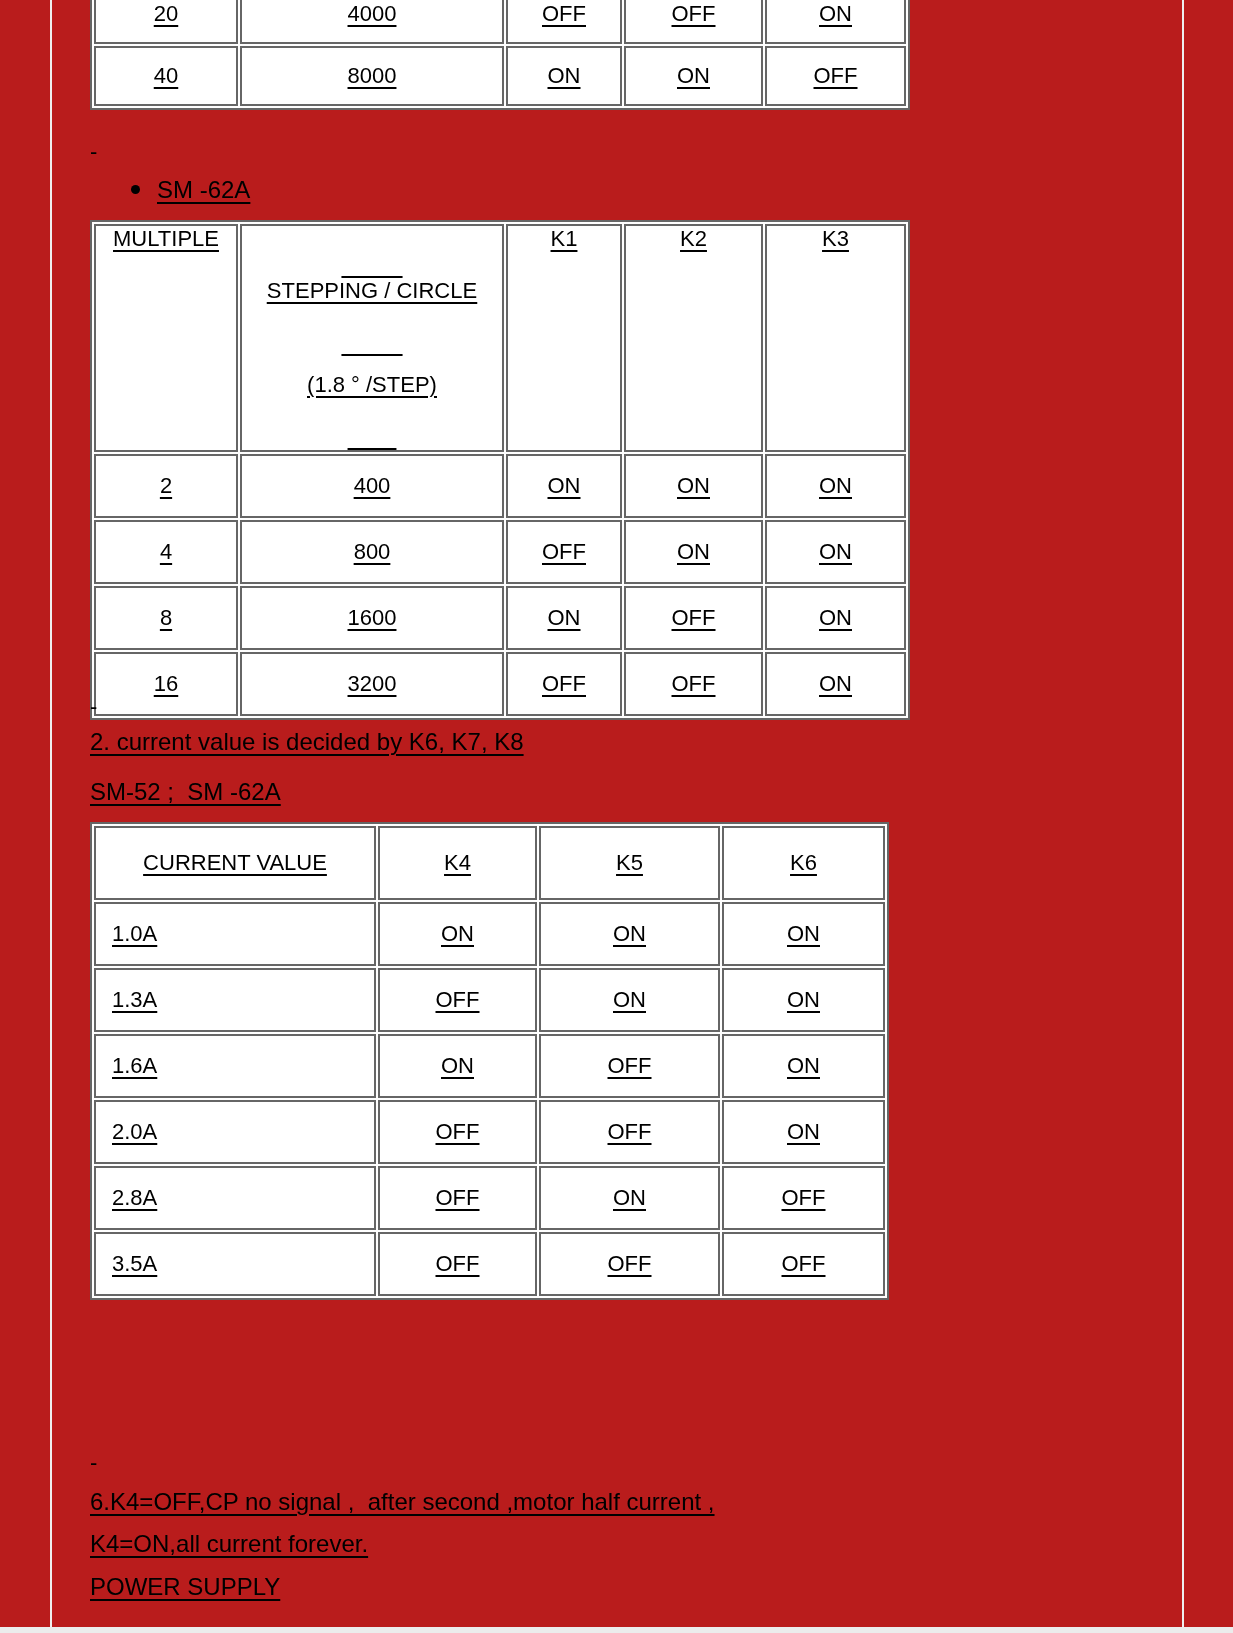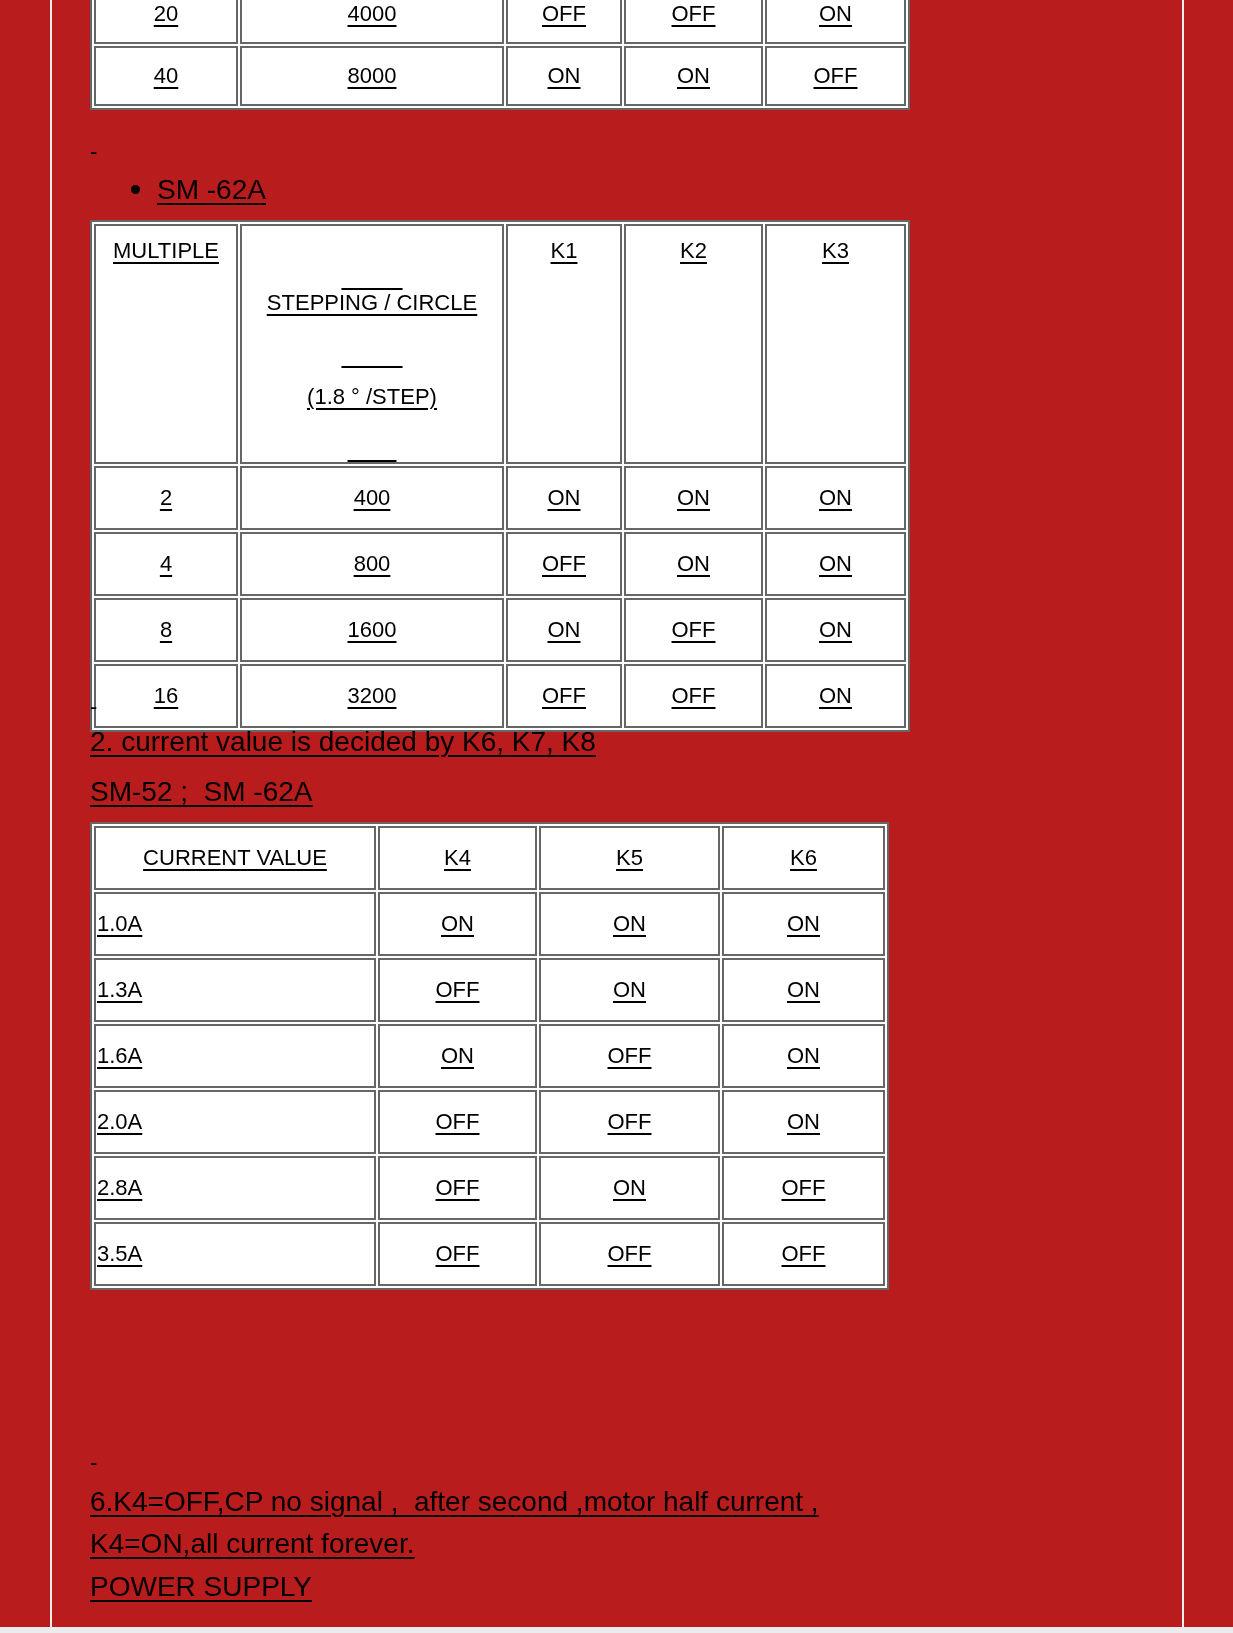--- a/index.html
+++ b/index.html
@@ -20,33 +20,33 @@
     border:2px solid #666;box-sizing:border-box;background:#fff;
     font-size:22px;line-height:26px;text-align:center;vertical-align:middle;
     text-decoration:underline;text-decoration-thickness:2px;text-underline-offset:4px;
     white-space:pre;overflow:hidden;padding:0;
   }
   
   .t1{left:90px;top:-20px;width:820px;}
   .t1 td{height:60px;}
   
   .t2{left:90px;top:220px;width:820px;}
-  .t2 td.hdr{height:104px;vertical-align:top;padding-top:12px;}
+  .t2 td.hdr{height:104px;vertical-align:top;}
   .t2 td.row{height:64px;}
   .hdr2line div{text-decoration:underline;text-decoration-thickness:2px;text-underline-offset:4px;}
   .hdr2line .l2{margin-top:16px;}
   
   .t3{left:90px;top:822px;width:799px;}
-  .t3 td.hdr{height:64px;}
+  .t3 td.hdr{height:74px;}
   .t3 td.row{height:64px;}
-  .t3 td.lbl{text-align:left;padding-left:1px;}
+  .t3 td.lbl{text-align:left;padding-left:16px;}
 
   
   .txt{
-    position:absolute;left:90px;font-size:28px;line-height:26px;white-space:pre;
+    position:absolute;left:90px;font-size:24px;line-height:26px;white-space:pre;
     text-decoration:underline;text-decoration-thickness:2px;text-underline-offset:4px;
   }
   .dash{
     position:absolute;left:90px;font-size:22px;line-height:26px;text-decoration:none;
   }
   .bullet{position:absolute;left:131px;width:9px;height:9px;border-radius:50%;background:#000;}
 </style>
 </head>
 <body>
 

